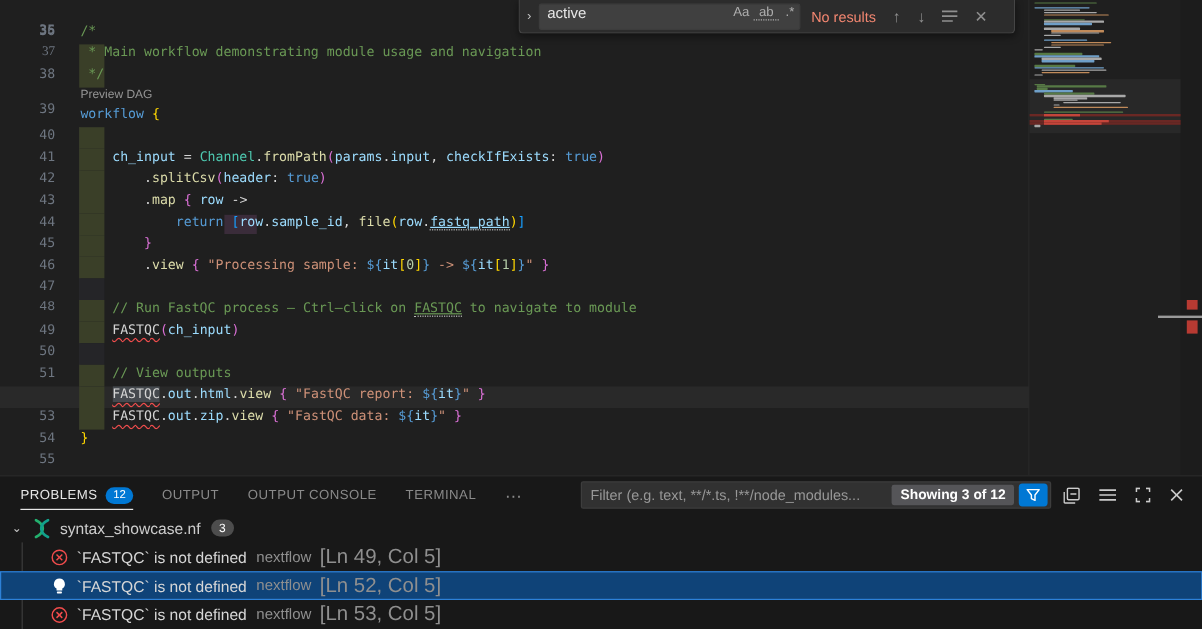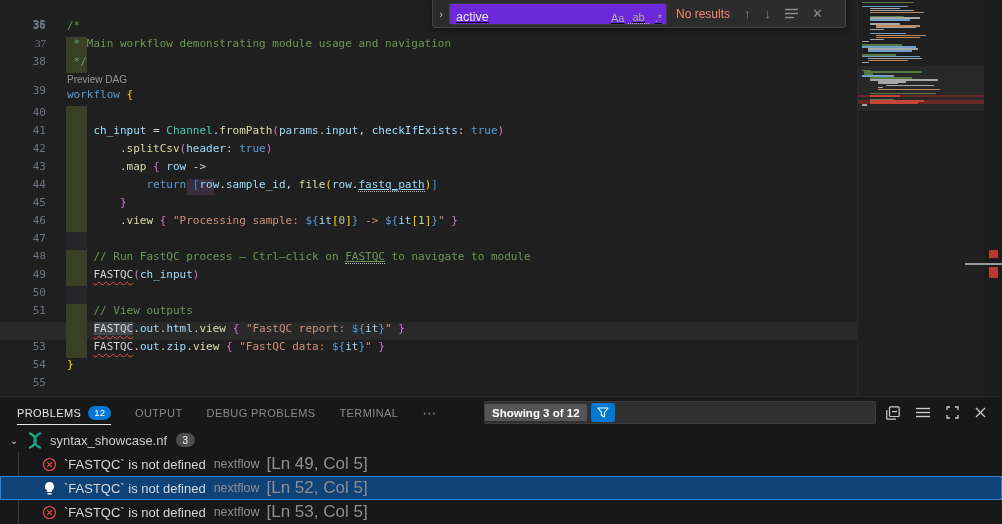--- a/index.html
+++ b/index.html
@@ -32,22 +32,22 @@
 
   .codelens { position:absolute; left:67px; top:74px; color:#969696; font-size:10px; }
 
   
   .find-widget { position:absolute; left:432px; top:0; width:414px; height:28px;
                  background:#2c2c2c; border:1px solid #454545; border-top:none;
                  border-radius:0 0 4px 4px; box-shadow:0 2px 6px rgba(0,0,0,.4);
                  display:flex; align-items:center; }
   .find-toggle { width:16px; height:26px; display:flex; align-items:center; justify-content:center;
                  color:#c5c5c5; font-size:11px; cursor:pointer; }
-  .find-input { position:relative; width:218px; height:22px; background:#6d28d9;
-                border:1px solid #3c3c3c; border-radius:2px; display:flex; align-items:flex-end;text-decoration:underline; }
+  .find-input { position:relative; width:218px; height:22px; background:#404040;
+                border:1px solid #3c3c3c; border-radius:2px; display:flex; align-items:flex-start; }
   .find-input input { flex:1; background:transparent; border:none; outline:none;
                       color:#e7e7e7; font:12.5px "Liberation Sans", sans-serif; padding:0 4px 0 6px; min-width:0; }
   .find-opt { color:#aeaeae; font-size:11px; padding:0 4px; cursor:pointer; white-space:nowrap; }
   .find-opt.word { border-bottom:1px dotted #aeaeae; margin-right:2px; }
   .find-msg { color:#f48771; font-size:12px; margin-left:9px; white-space:nowrap; }
   .find-btn { color:#8f8f8f; font-size:13px; margin-left:14px; cursor:pointer; display:flex; align-items:center; }
   .find-btn svg { display:block; }
 
   
   .minimap { position:absolute; left:858px; top:0; width:126px; height:396px; background:#1f1f1f; }
@@ -311,31 +311,32 @@
   <div class="panel-header">
     <div class="panel-tabs" id="panel-tabs">
         <div class="ptab active">
           <span>PROBLEMS</span>
           <span class="badge">12</span>
         </div>
         <div class="ptab">
           <span>OUTPUT</span>
         </div>
         <div class="ptab">
-          <span>DEBUG PROBLEMS</span>
+          <span>OUTPUT CONSOLE</span>
         </div>
         <div class="ptab">
           <span>TERMINAL</span>
         </div>
         <div class="ptab more">
           <span>⋯</span>
         </div>
       </div>
 
     <div class="filter-box">
+      <span class="ph">Filter (e.g. text, **/*.ts, !**/node_modules...</span>
       <span class="filter-badge">Showing 3 of 12</span>
       <span class="funnel-btn">
         <svg width="12" height="11" viewBox="0 0 12 11">
             <path d="M1 1 h10 L7.5 5.5 V10 L4.5 8.5 V5.5 Z" fill="none" stroke="#ffffff" stroke-width="1.2" stroke-linejoin="round"></path>
           </svg>
       </span>
     </div>
 
     <div class="panel-actions">
       <span class="pa-btn">

